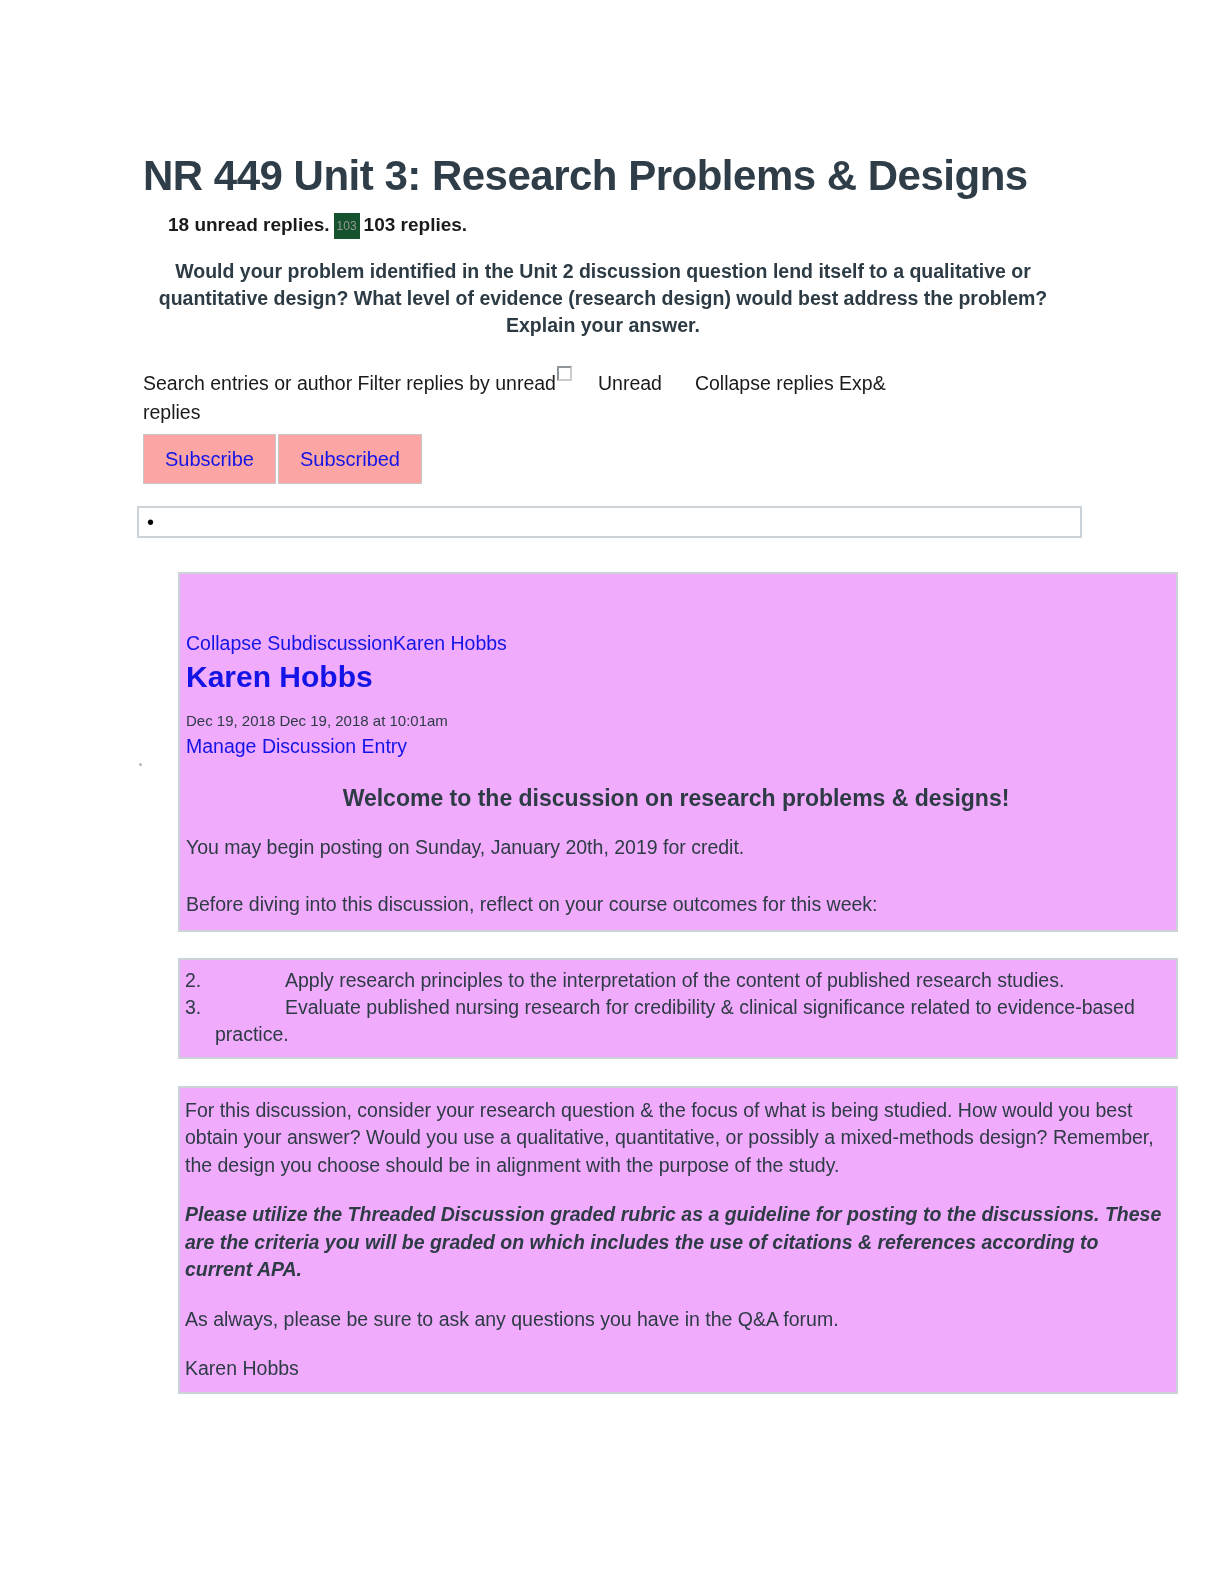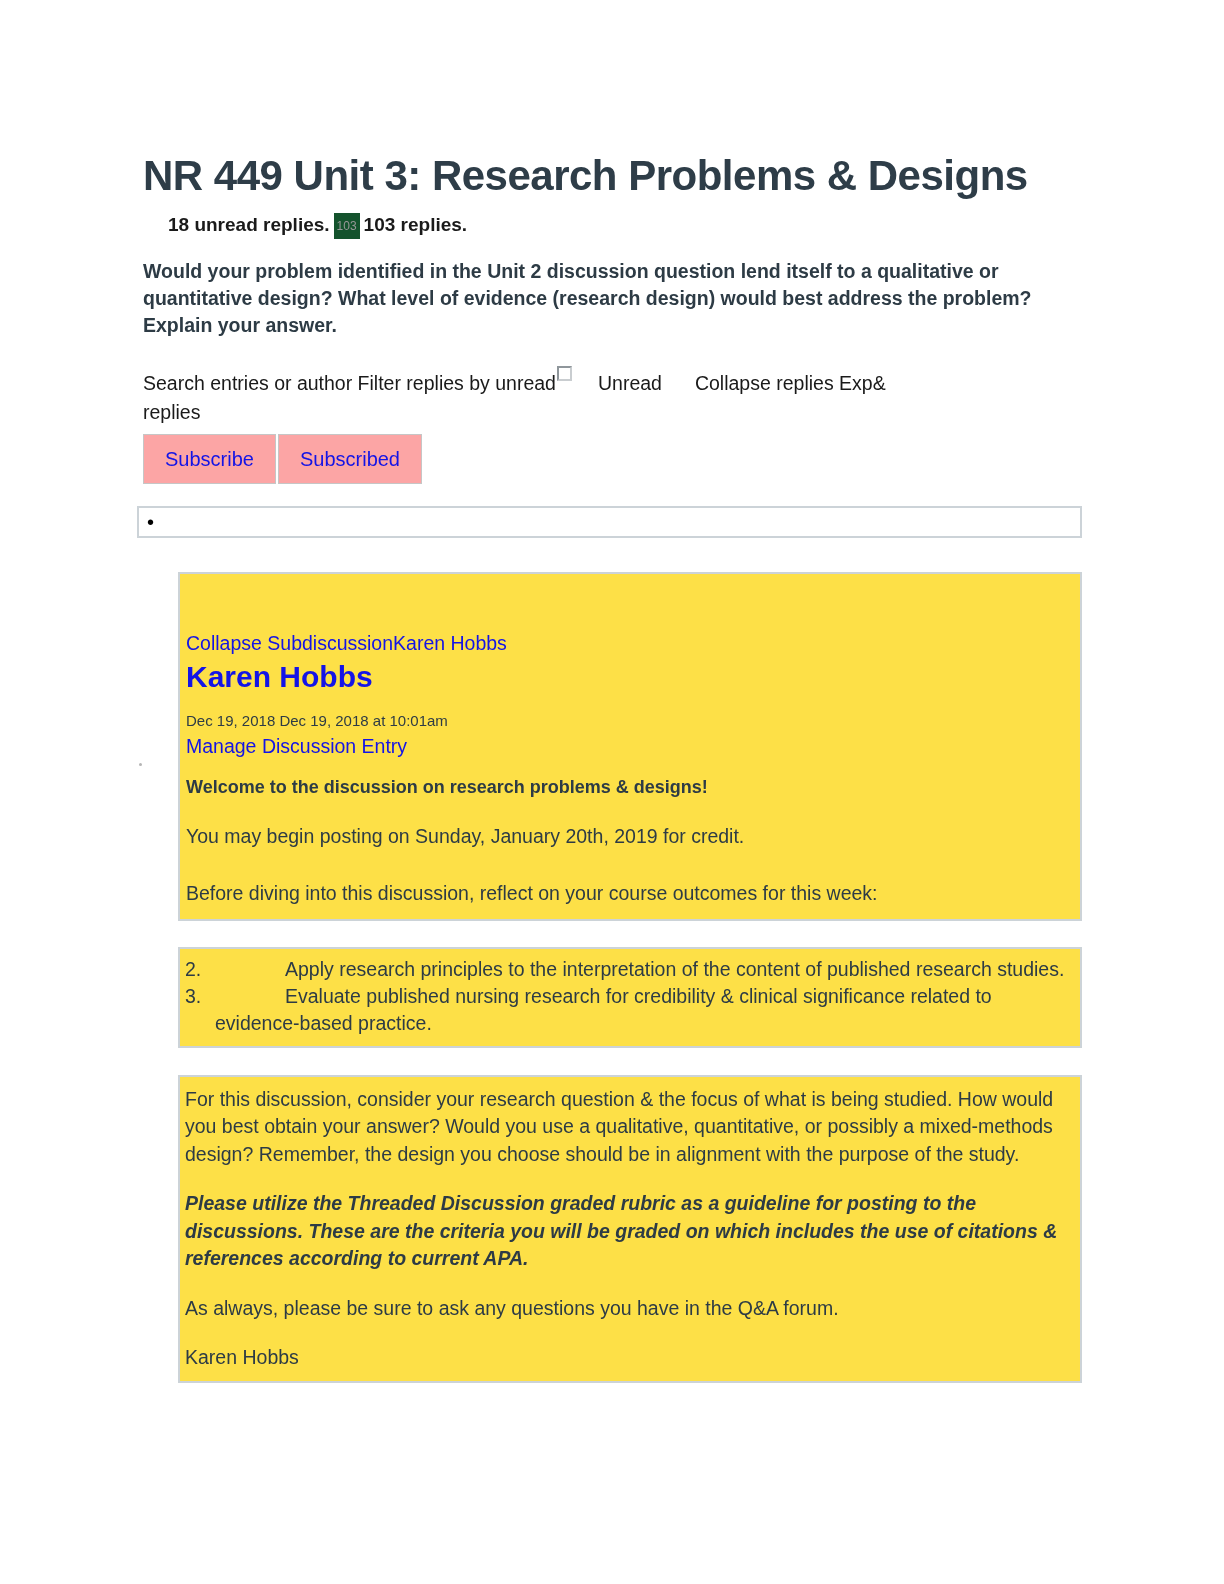--- a/index.html
+++ b/index.html
@@ -42,20 +42,21 @@
     top: -1px;
   }
 
   .prompt {
     margin-top: 18px;
     width: 920px;
     font-size: 19.5px;
     font-weight: bold;
     line-height: 27px;
     color: #2d3b45;
+    text-align: center;
   }
 
   .filter-row {
     margin-top: 30px;
     width: 930px;
     font-size: 19.5px;
     color: #1a1a1a;
     line-height: 29px;
   }
   .filter-row .seg { white-space: nowrap; }
@@ -94,38 +95,38 @@
     height: 32px;
     border: 2px solid #ccd3d8;
     display: flex;
     align-items: center;
     padding-left: 8px;
   }
   .bullet-dot { font-size: 20px; color: #000; line-height: 1; }
 
   .panel {
     margin-left: 35px;
-    width: 904px;
+    width: 1000px;
     border: 2px solid #ccd3d8;
-    background: #fde047;
+    background: #f0abfc;
   }
 
   .entry-panel { margin-top: 34px; padding: 56px 10px 12px 6px; }
   .link { color: #1414e6; text-decoration: none; cursor: pointer; }
   .collapse-line { font-size: 19.5px; line-height: 27px; }
   .author-heading {
     color: #1414e6;
     font-size: 30px;
     font-weight: bold;
     line-height: 36px;
     margin-top: 2px;
   }
   .entry-date { font-size: 15px; color: #2d3b45; margin-top: 17px; line-height: 18px; }
   .manage-line { font-size: 19.5px; line-height: 27px; margin-top: 3px; }
-  .welcome { font-size: 18px; font-weight: bold; line-height: 27px; margin-top: 14px; }
+  .welcome { font-size: 23px; font-weight: bold; line-height: 27px; margin-top: 25px; text-align: center; }
   .entry-p { font-size: 19.5px; line-height: 27px; margin-top: 22px; }
   .entry-p.last { margin-top: 30px; }
 
   .outcomes-panel { margin-top: 26px; padding: 7px 8px 9px 5px; font-size: 19.5px; line-height: 27px; }
   .li { position: relative; padding-left: 30px; text-indent: 70px; }
   .li .num { position: absolute; left: 0; top: 0; text-indent: 0; }
   .li .txt { text-indent: inherit; }
 
   .body-panel { margin-top: 27px; padding: 9px 12px 9px 5px; font-size: 19.5px; line-height: 27.5px; }
   .body-panel p { margin-bottom: 22px; }

